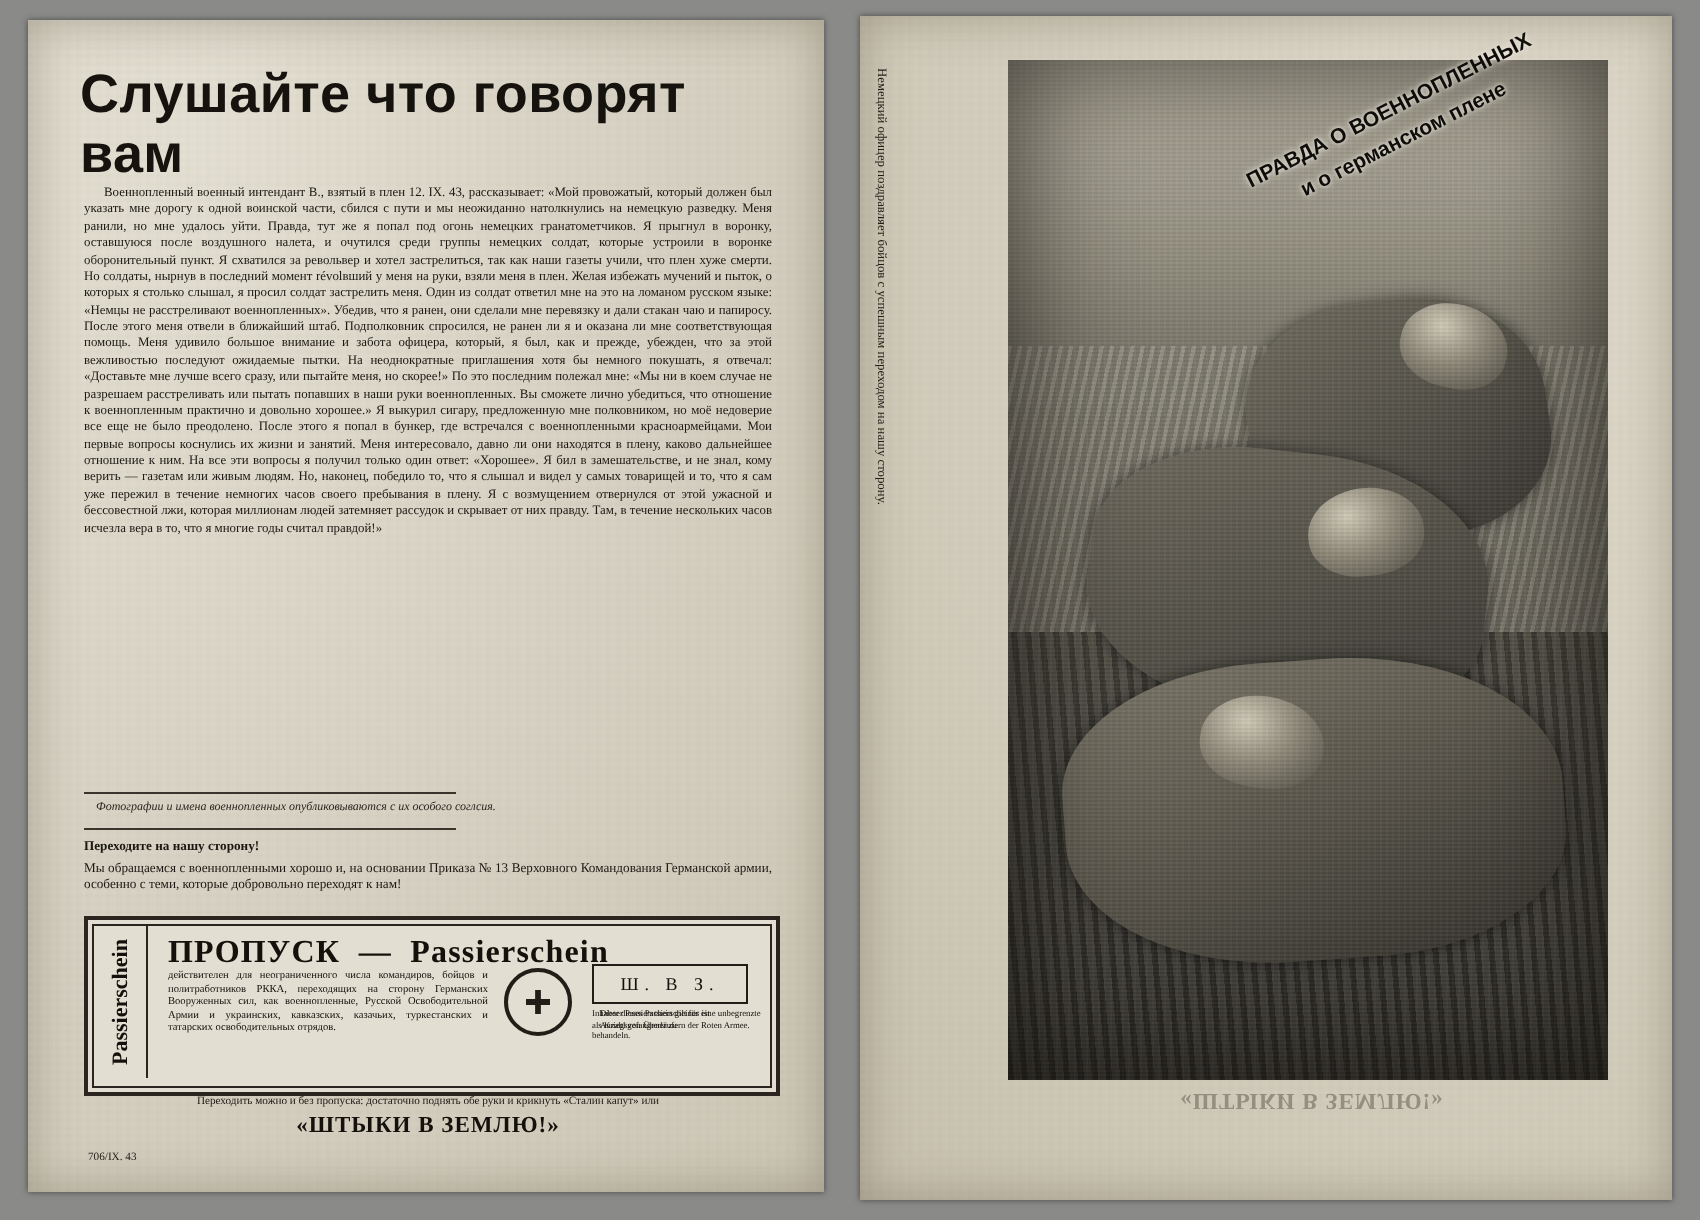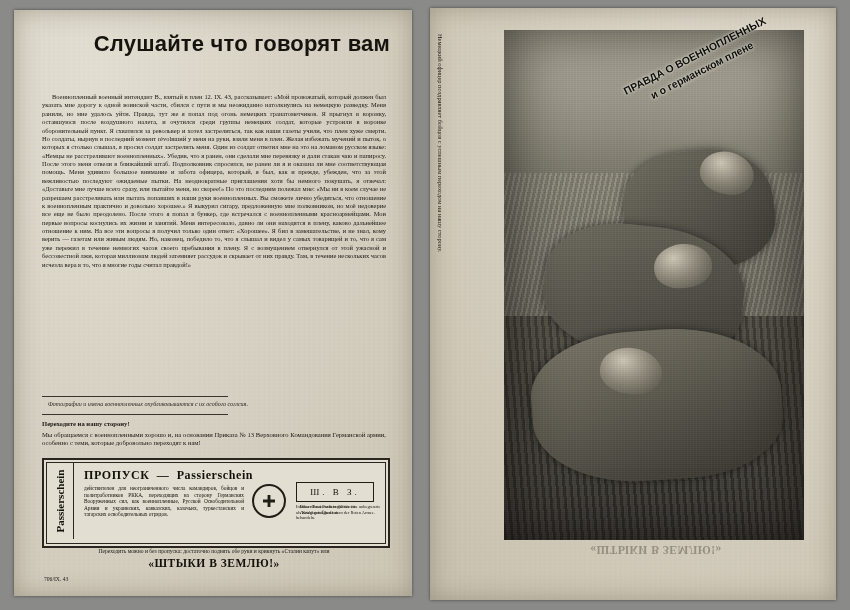--- a/index.html
+++ b/index.html
@@ -49,23 +49,23 @@
   .edge-dark {
     position:absolute; inset:0; pointer-events:none;
     box-shadow: inset 0 0 24px rgba(80,70,50,.35);
   }
 
   
   .headline {
     position: absolute;
     left: 26px; top: 22px;
     width: 350px;
-    text-align: right;
+    text-align: left;
     font-weight: bold;
-    font-size: 22px;
+    font-size: 27px;
     line-height: 1.12;
     letter-spacing: .2px;
     color: #16130f;
     font-family: "Liberation Sans", sans-serif;
   }
   .headline .l2 { display:block; }
 
   .body-col {
     position: absolute;
     left: 28px; top: 83px;
@@ -127,21 +127,21 @@
   .pass-side span {
     transform: rotate(-90deg);
     white-space: nowrap;
     font-weight: bold;
     font-size: 11px;
     color:#14110d;
     font-family: "Liberation Serif", serif;
   }
   .pass-title {
     position:absolute; left: 40px; top: 8px;
-    font-size: 12px; font-weight: bold; letter-spacing:.6px;
+    font-size: 16px; font-weight: bold; letter-spacing:.6px;
     color:#14110d;
     font-family: "Liberation Serif", serif;
   }
   .pass-text {
     position:absolute; left: 40px; top: 25px;
     width: 160px;
     font-size: 5.3px; line-height:1.25;
     color:#14110d; text-align: justify;
     font-family: "Liberation Serif", serif;
   }

